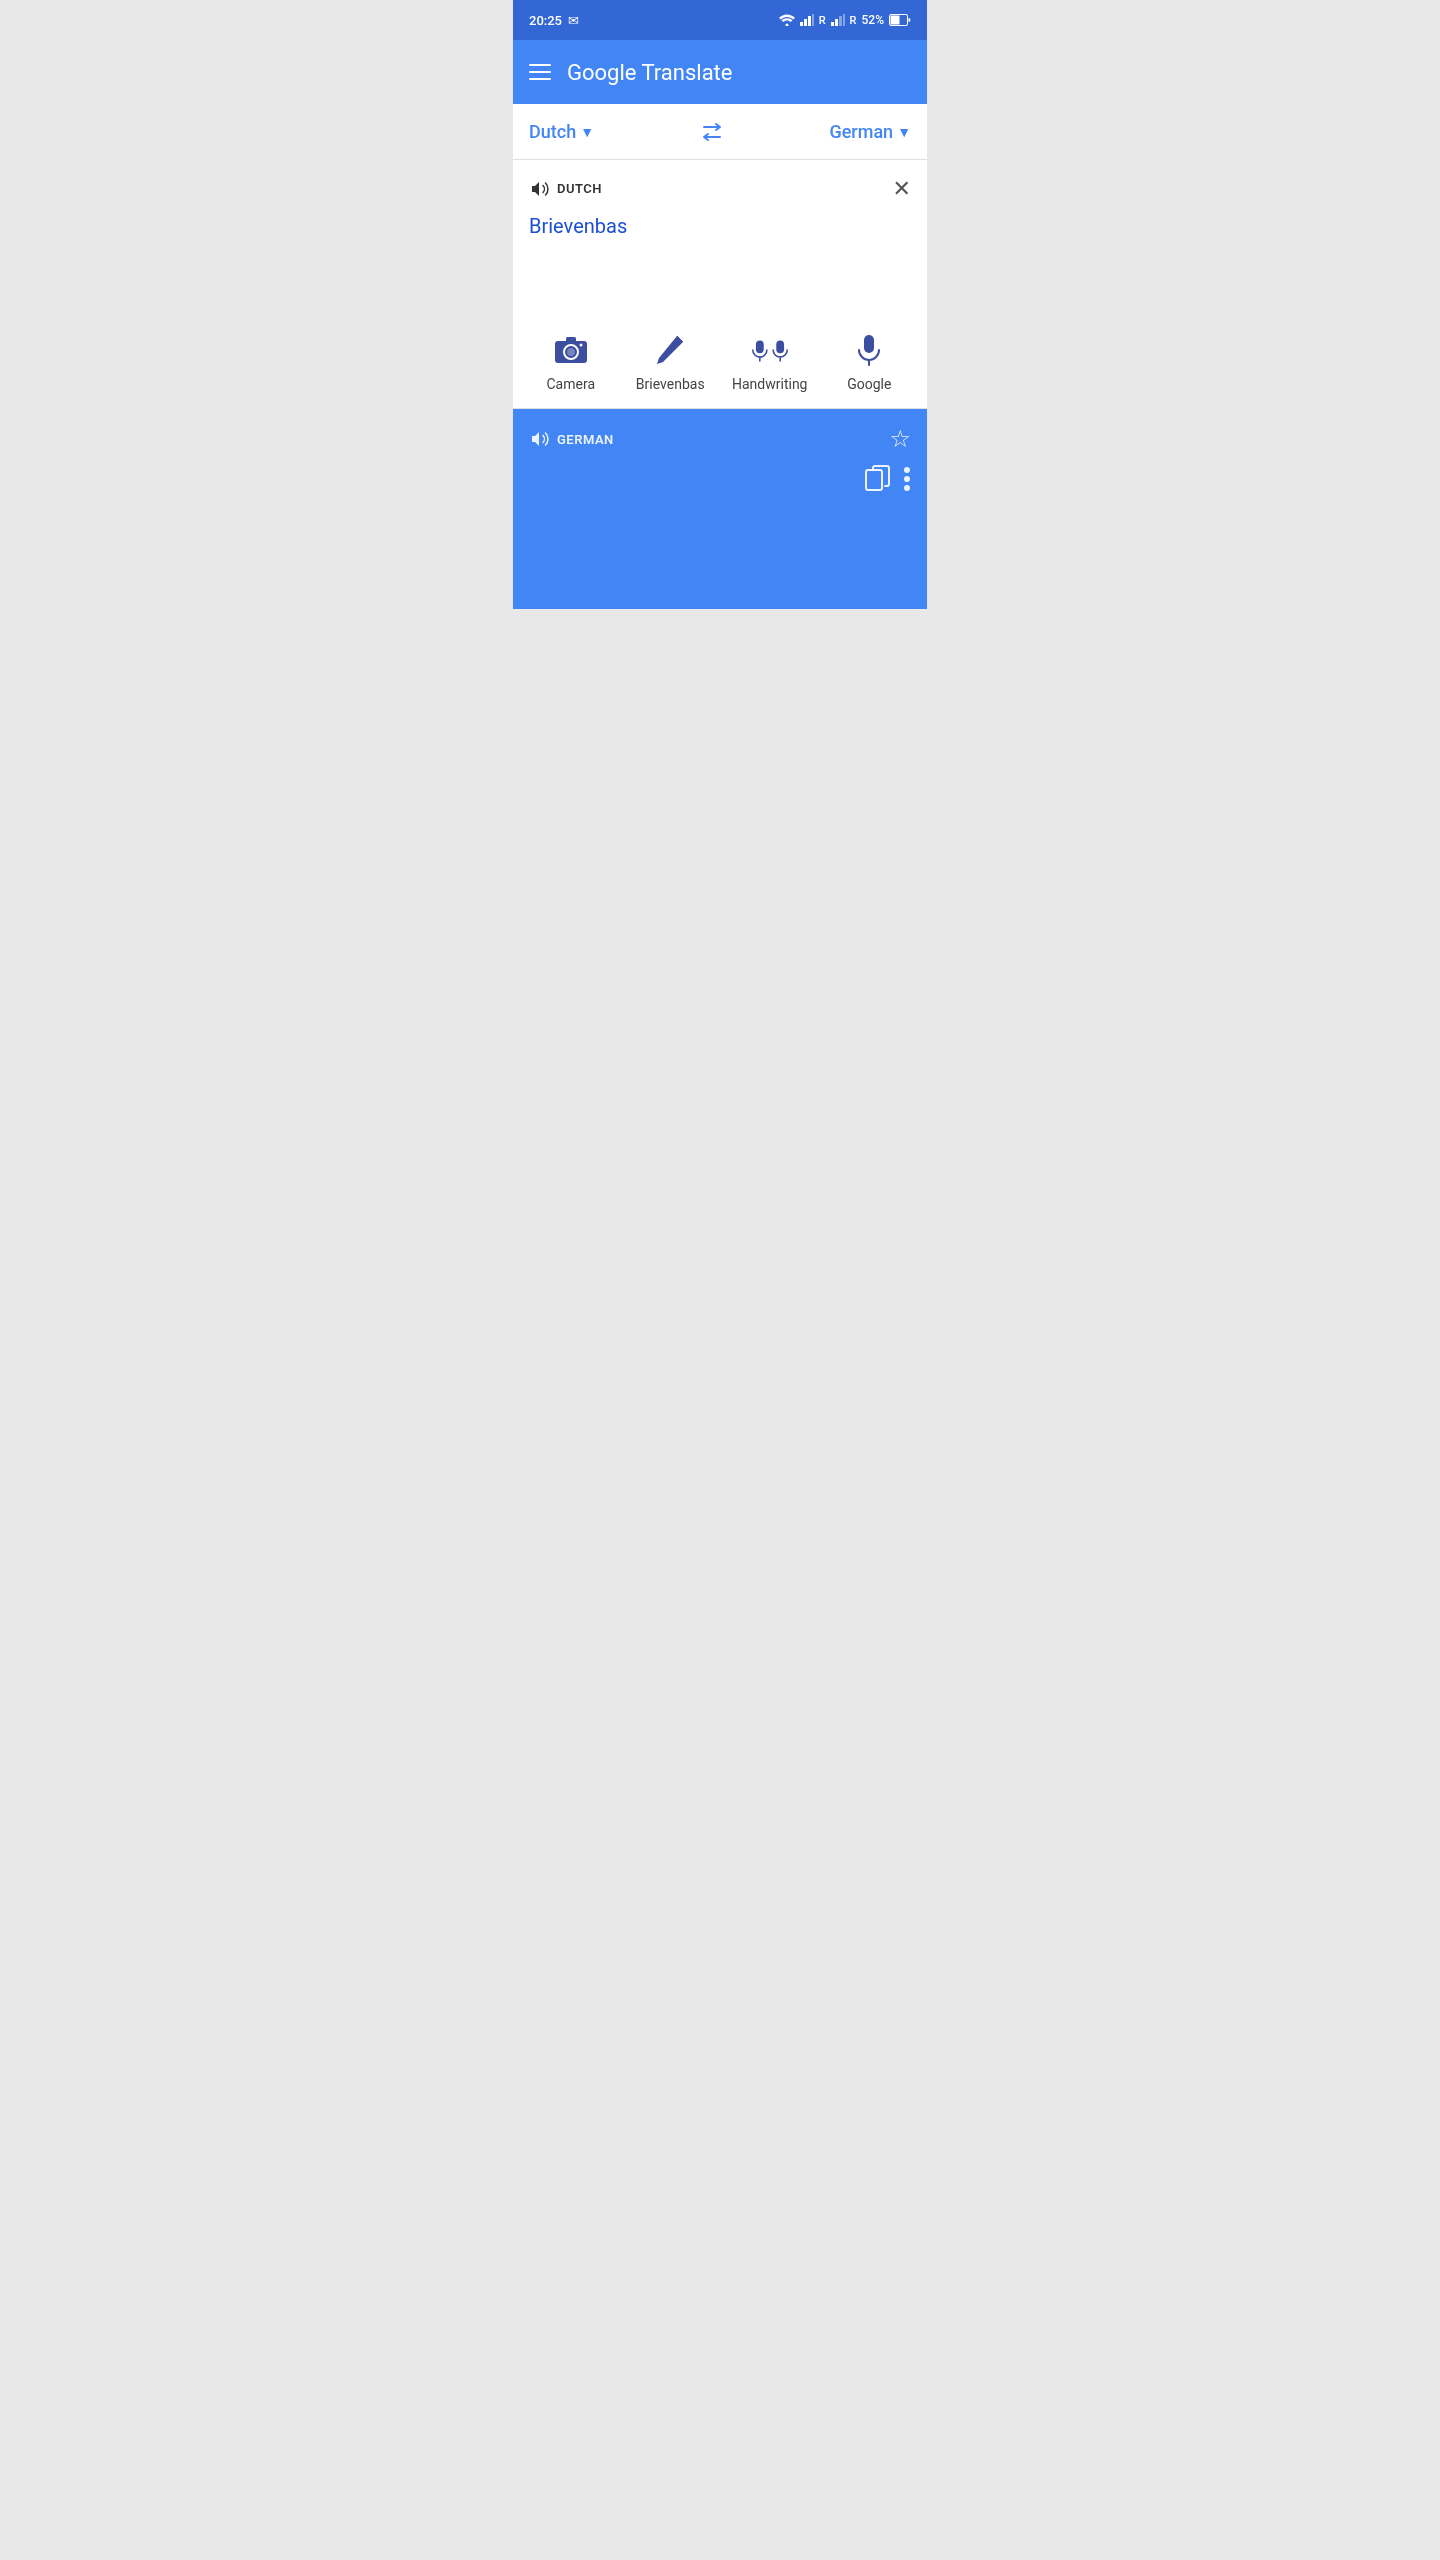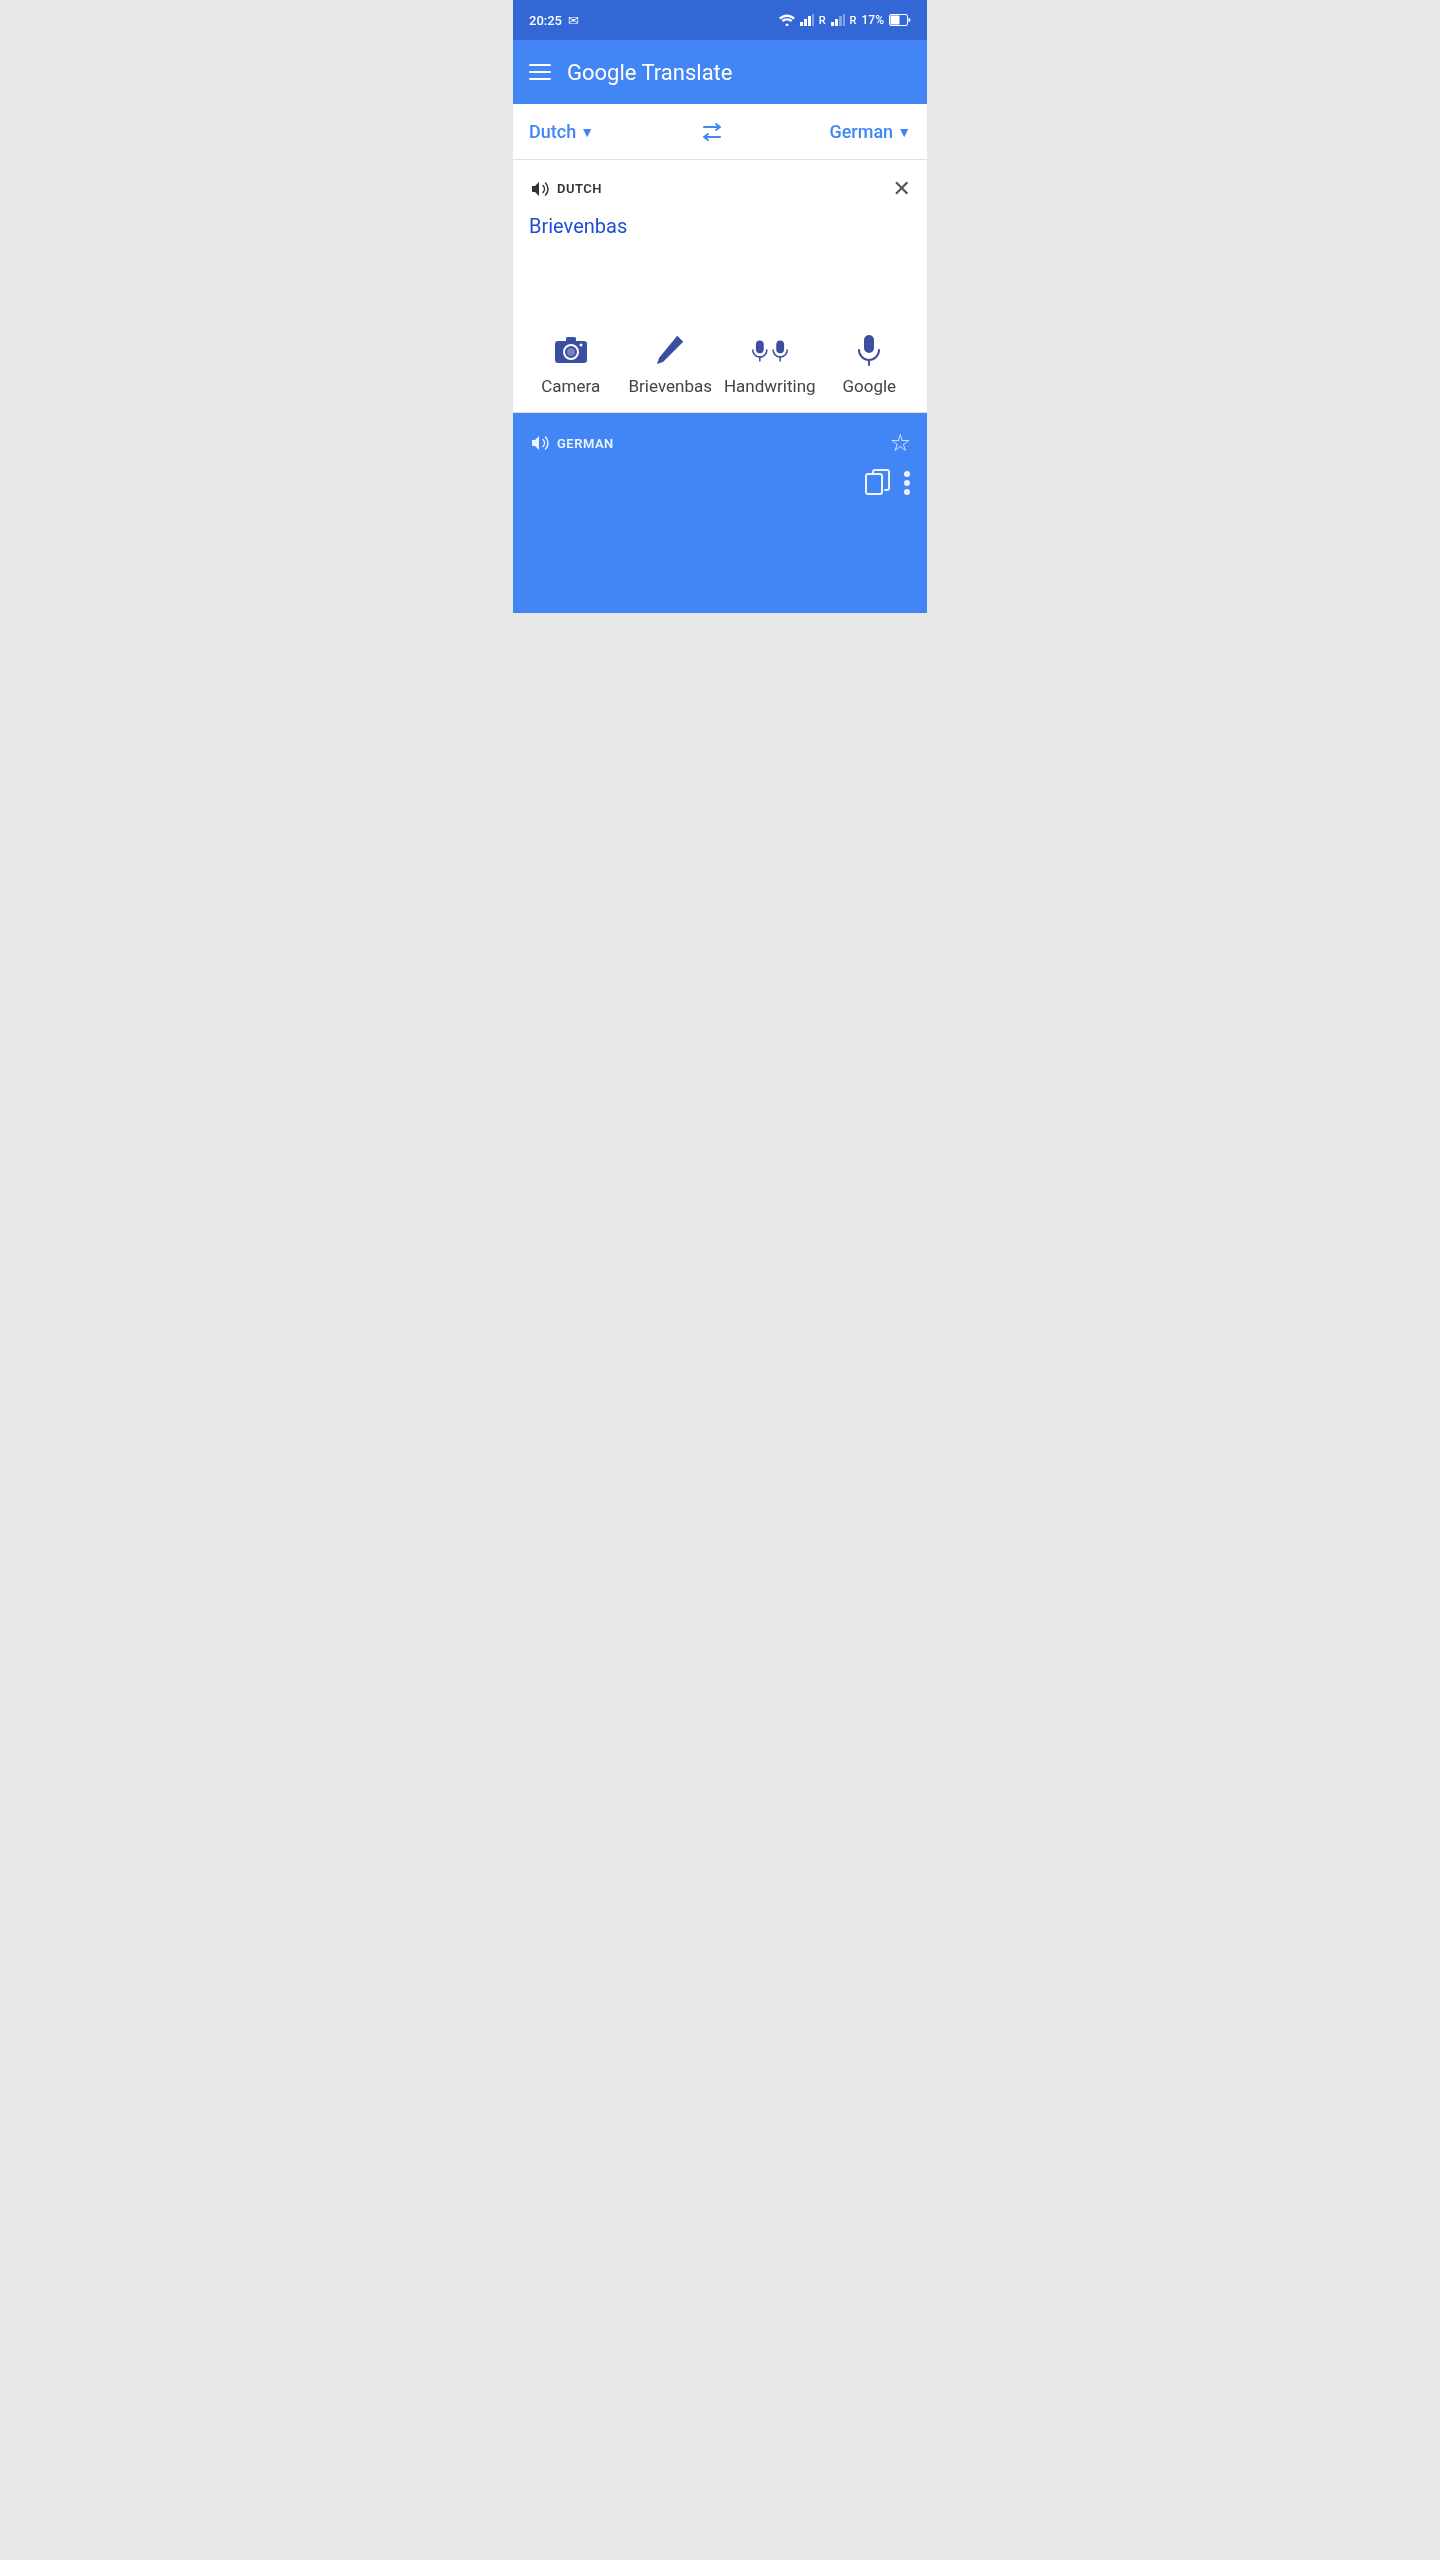--- a/index.html
+++ b/index.html
@@ -175,21 +175,21 @@
 
     .tool-icon {
       width: 36px;
       height: 36px;
       display: flex;
       align-items: center;
       justify-content: center;
     }
 
     .tool-label {
-      font-size: 17px;
+      font-size: 14px;
       color: #444;
       font-weight: 400;
     }
 
     
     .translation-area {
       background: #4285f4;
       padding: 16px;
       min-height: 200px;
       position: relative;
@@ -279,21 +279,21 @@
 
     <span>
       <svg width="14" height="12" viewBox="0 0 14 12" fill="white">
         <rect x="0" y="8" width="3" height="4"></rect>
         <rect x="4" y="5" width="3" height="7"></rect>
         <rect x="8" y="2" width="3" height="10" fill="rgba(255,255,255,0.4)"></rect>
         <rect x="12" y="0" width="2" height="12" fill="rgba(255,255,255,0.4)"></rect>
       </svg>
     </span>
     <span style="font-size:11px;">R</span>
-    <span>17%</span>
+    <span>52%</span>
     <span>
       <svg width="22" height="12" viewBox="0 0 22 12" fill="none">
         <rect x="0.5" y="0.5" width="18" height="11" rx="1.5" stroke="white" stroke-width="1"></rect>
         <rect x="1.5" y="1.5" width="9" height="9" rx="0.5" fill="white"></rect>
         <path d="M19.5 4v4a2 2 0 000-4z" fill="white"></path>
       </svg>
     </span>
   </div>
 </div>
 

